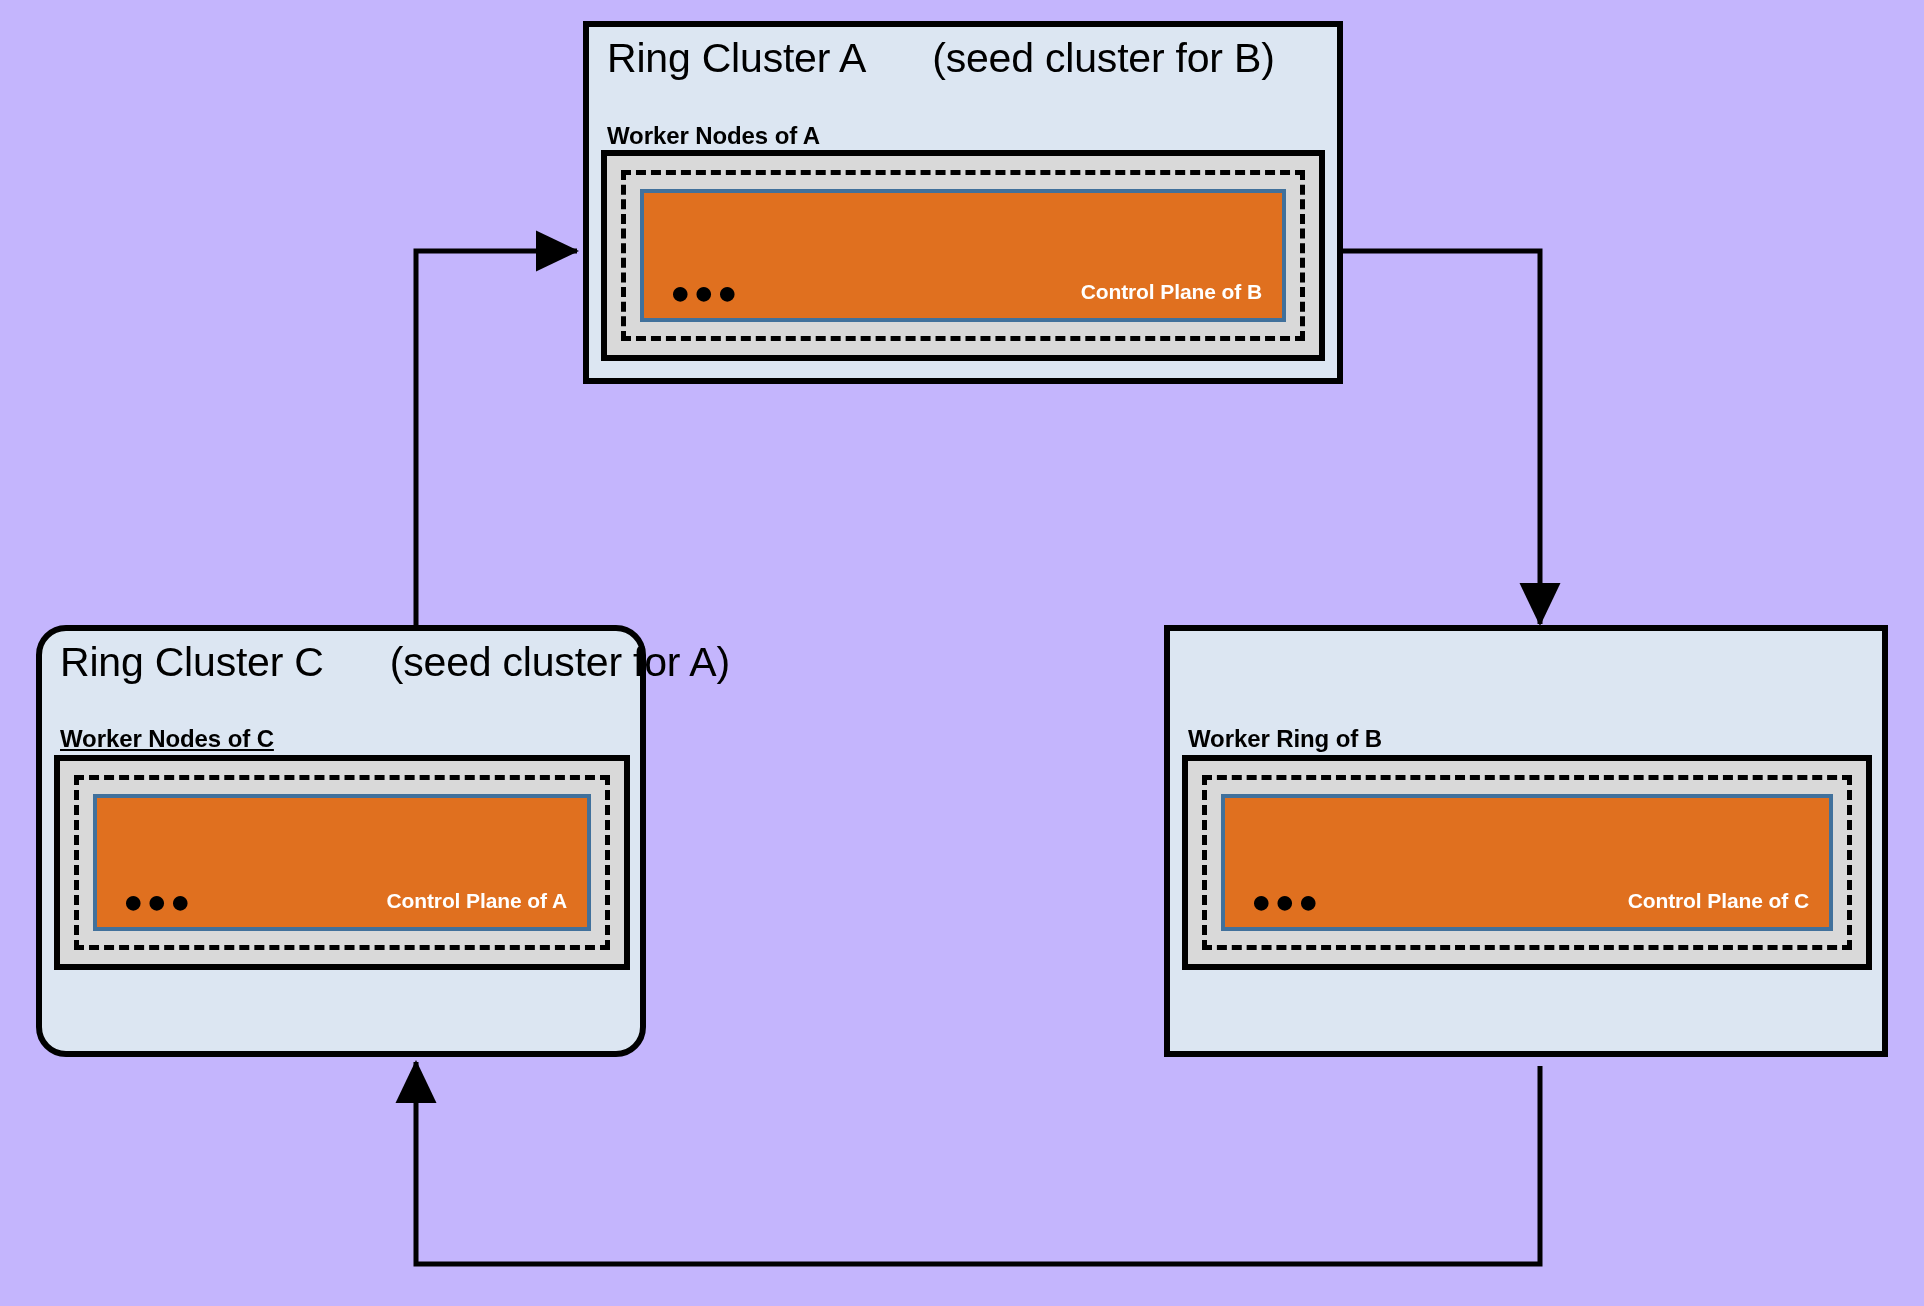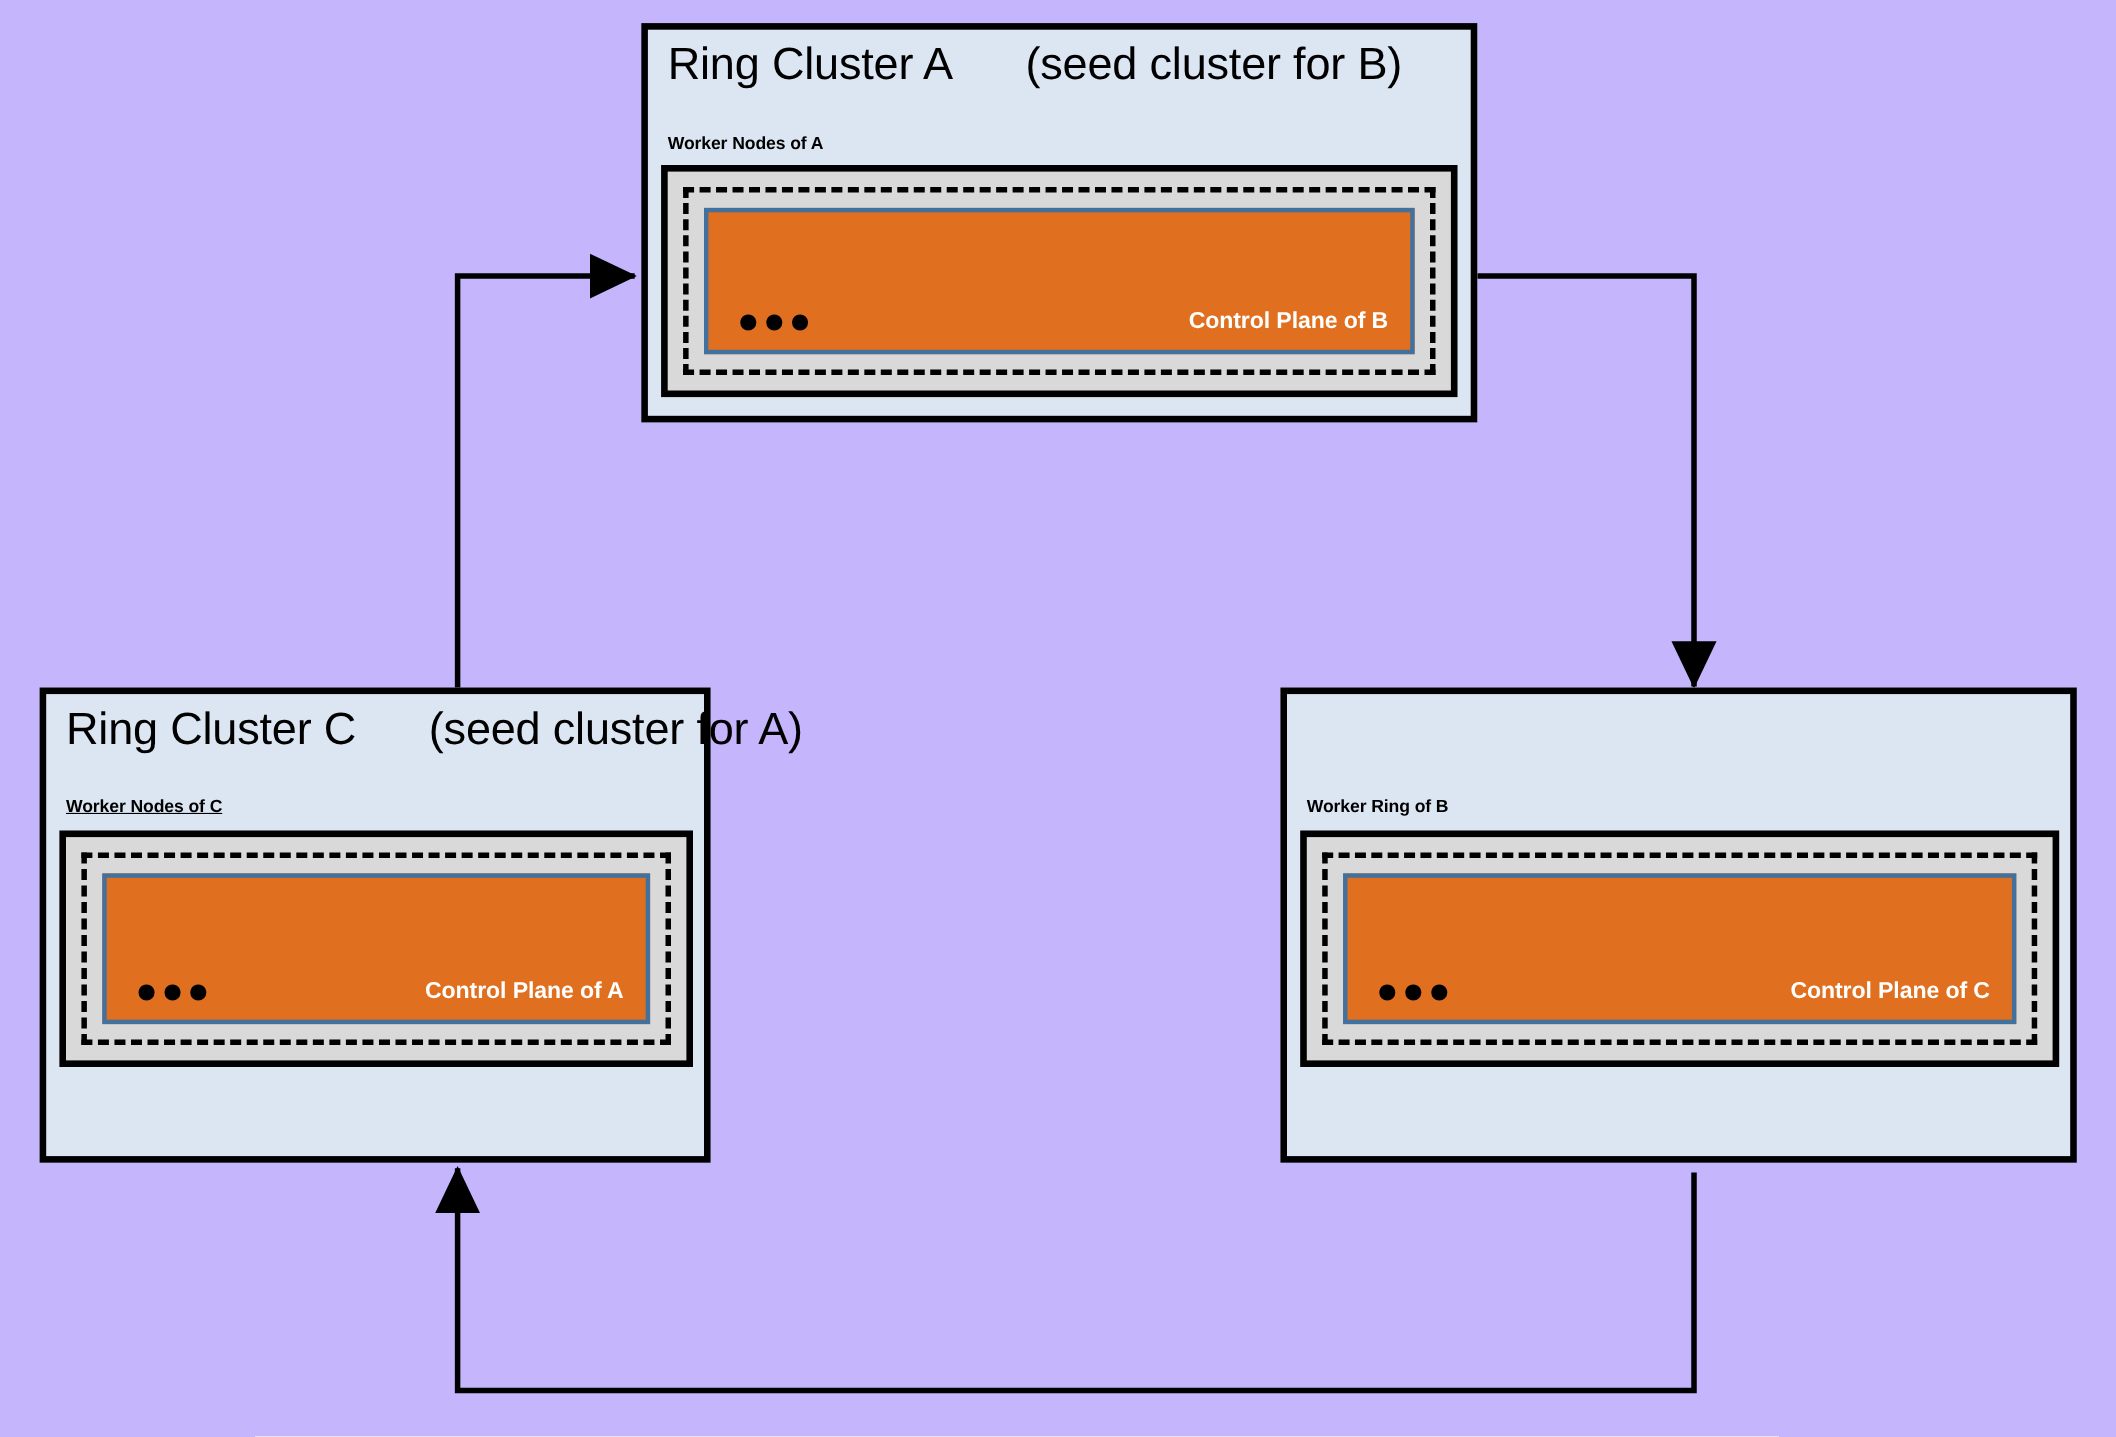--- a/index.html
+++ b/index.html
@@ -43,21 +43,21 @@
     color: #000000;
     letter-spacing: -0.2px;
   }
   .cluster-title .seed {
     display: inline-block;
     margin-left: 66px;
   }
   .worker-label {
     position: absolute;
     left: 18px;
-    font-size: 16px;
+    font-size: 24px;
     font-weight: 700;
     color: #000000;
     white-space: nowrap;
     letter-spacing: -0.1px;
   }
 
   
   .worker-box {
     position: absolute;
     box-sizing: border-box;
@@ -133,21 +133,21 @@
     <div class="worker-box" style="left:12px; top:123px; width:724px; height:211px;">
       <div class="dashed-box" style="left:14px; top:14px; right:14px; bottom:14px;">
         <div class="control-plane" style="left:14px; top:14px; right:14px; bottom:14px;">
           <span class="cp-dots">●●●</span>
           <span class="cp-label">Control Plane of B</span>
         </div>
       </div>
     </div>
   </div>
 
-  <div class="cluster" style="left:36px; top:625px; width:610px; height:432px;">
+  <div class="cluster" style="left:36px; top:625px; width:610px; height:432px;border-radius:30px;">
     <div class="cluster-title">
       <span>Ring Cluster C</span><span class="seed">(seed cluster for A)</span>
     </div>
     <div class="worker-label" style="top:94px;text-decoration:underline;">Worker Nodes of C</div>
 
     <div class="worker-box" style="left:12px; top:124px; width:576px; height:215px;">
       <div class="dashed-box" style="left:14px; top:14px; right:14px; bottom:14px;">
         <div class="control-plane" style="left:14px; top:14px; right:14px; bottom:14px;">
           <span class="cp-dots">●●●</span>
           <span class="cp-label">Control Plane of A</span>

